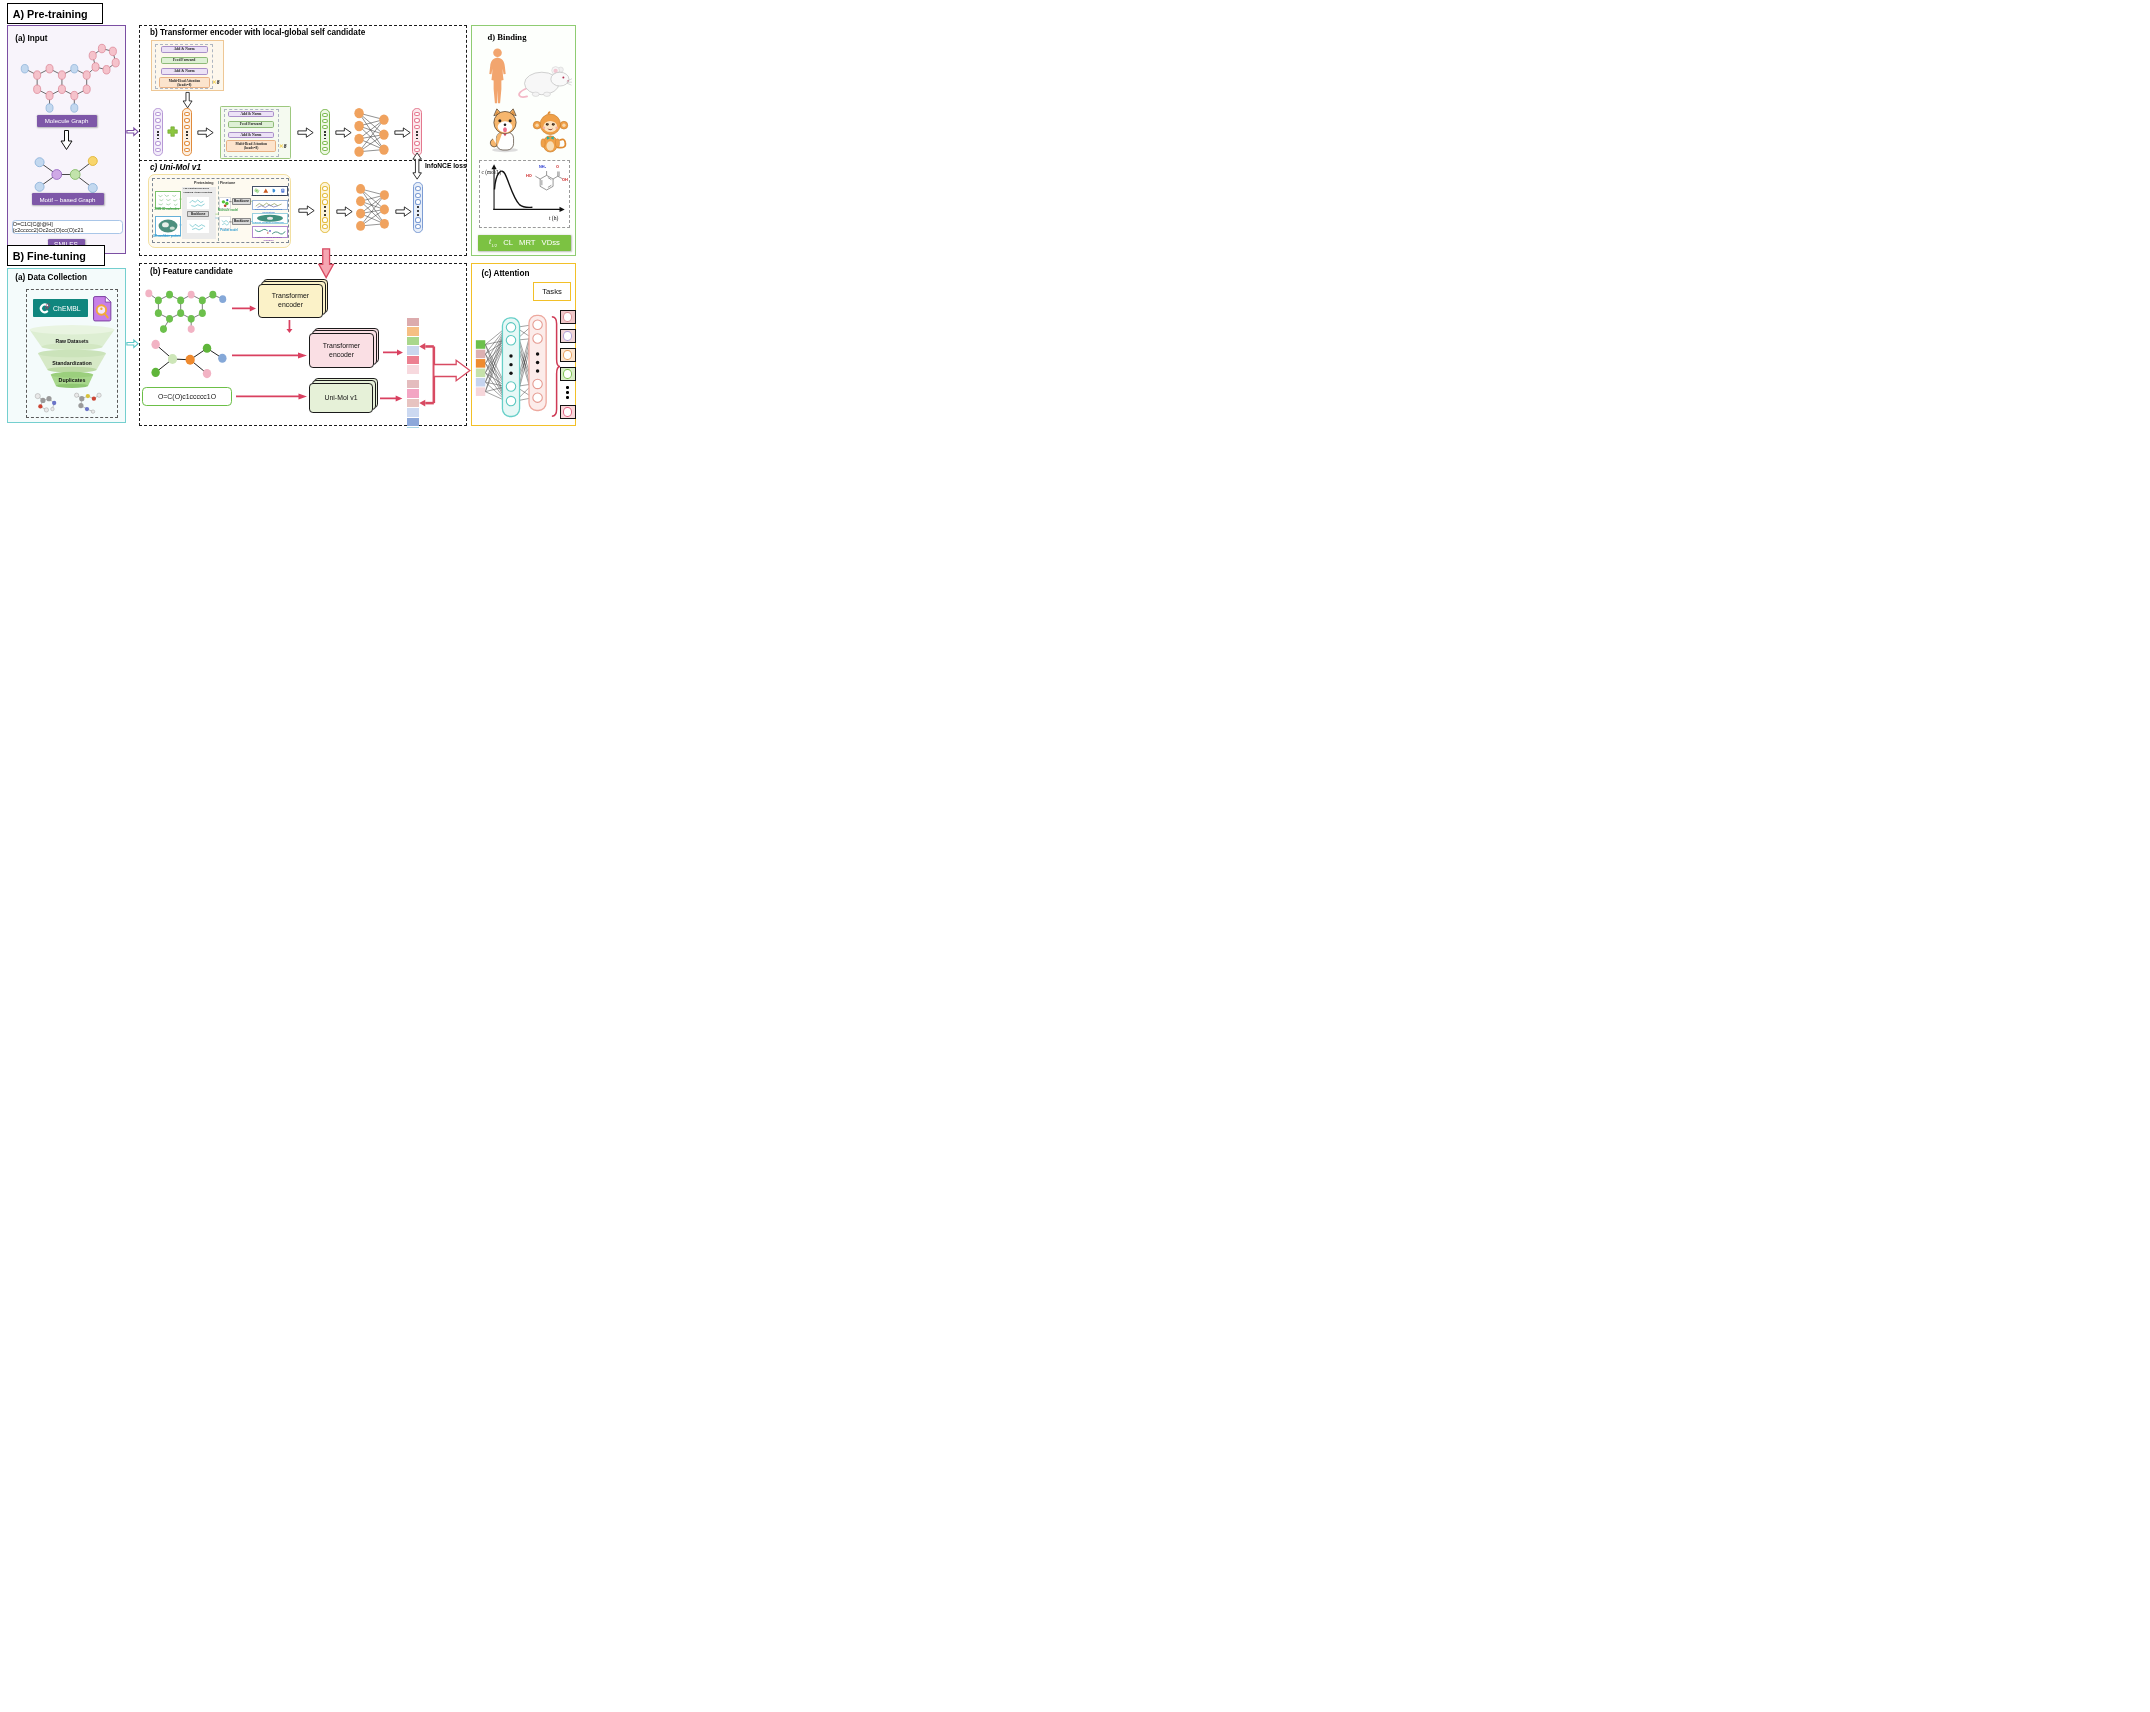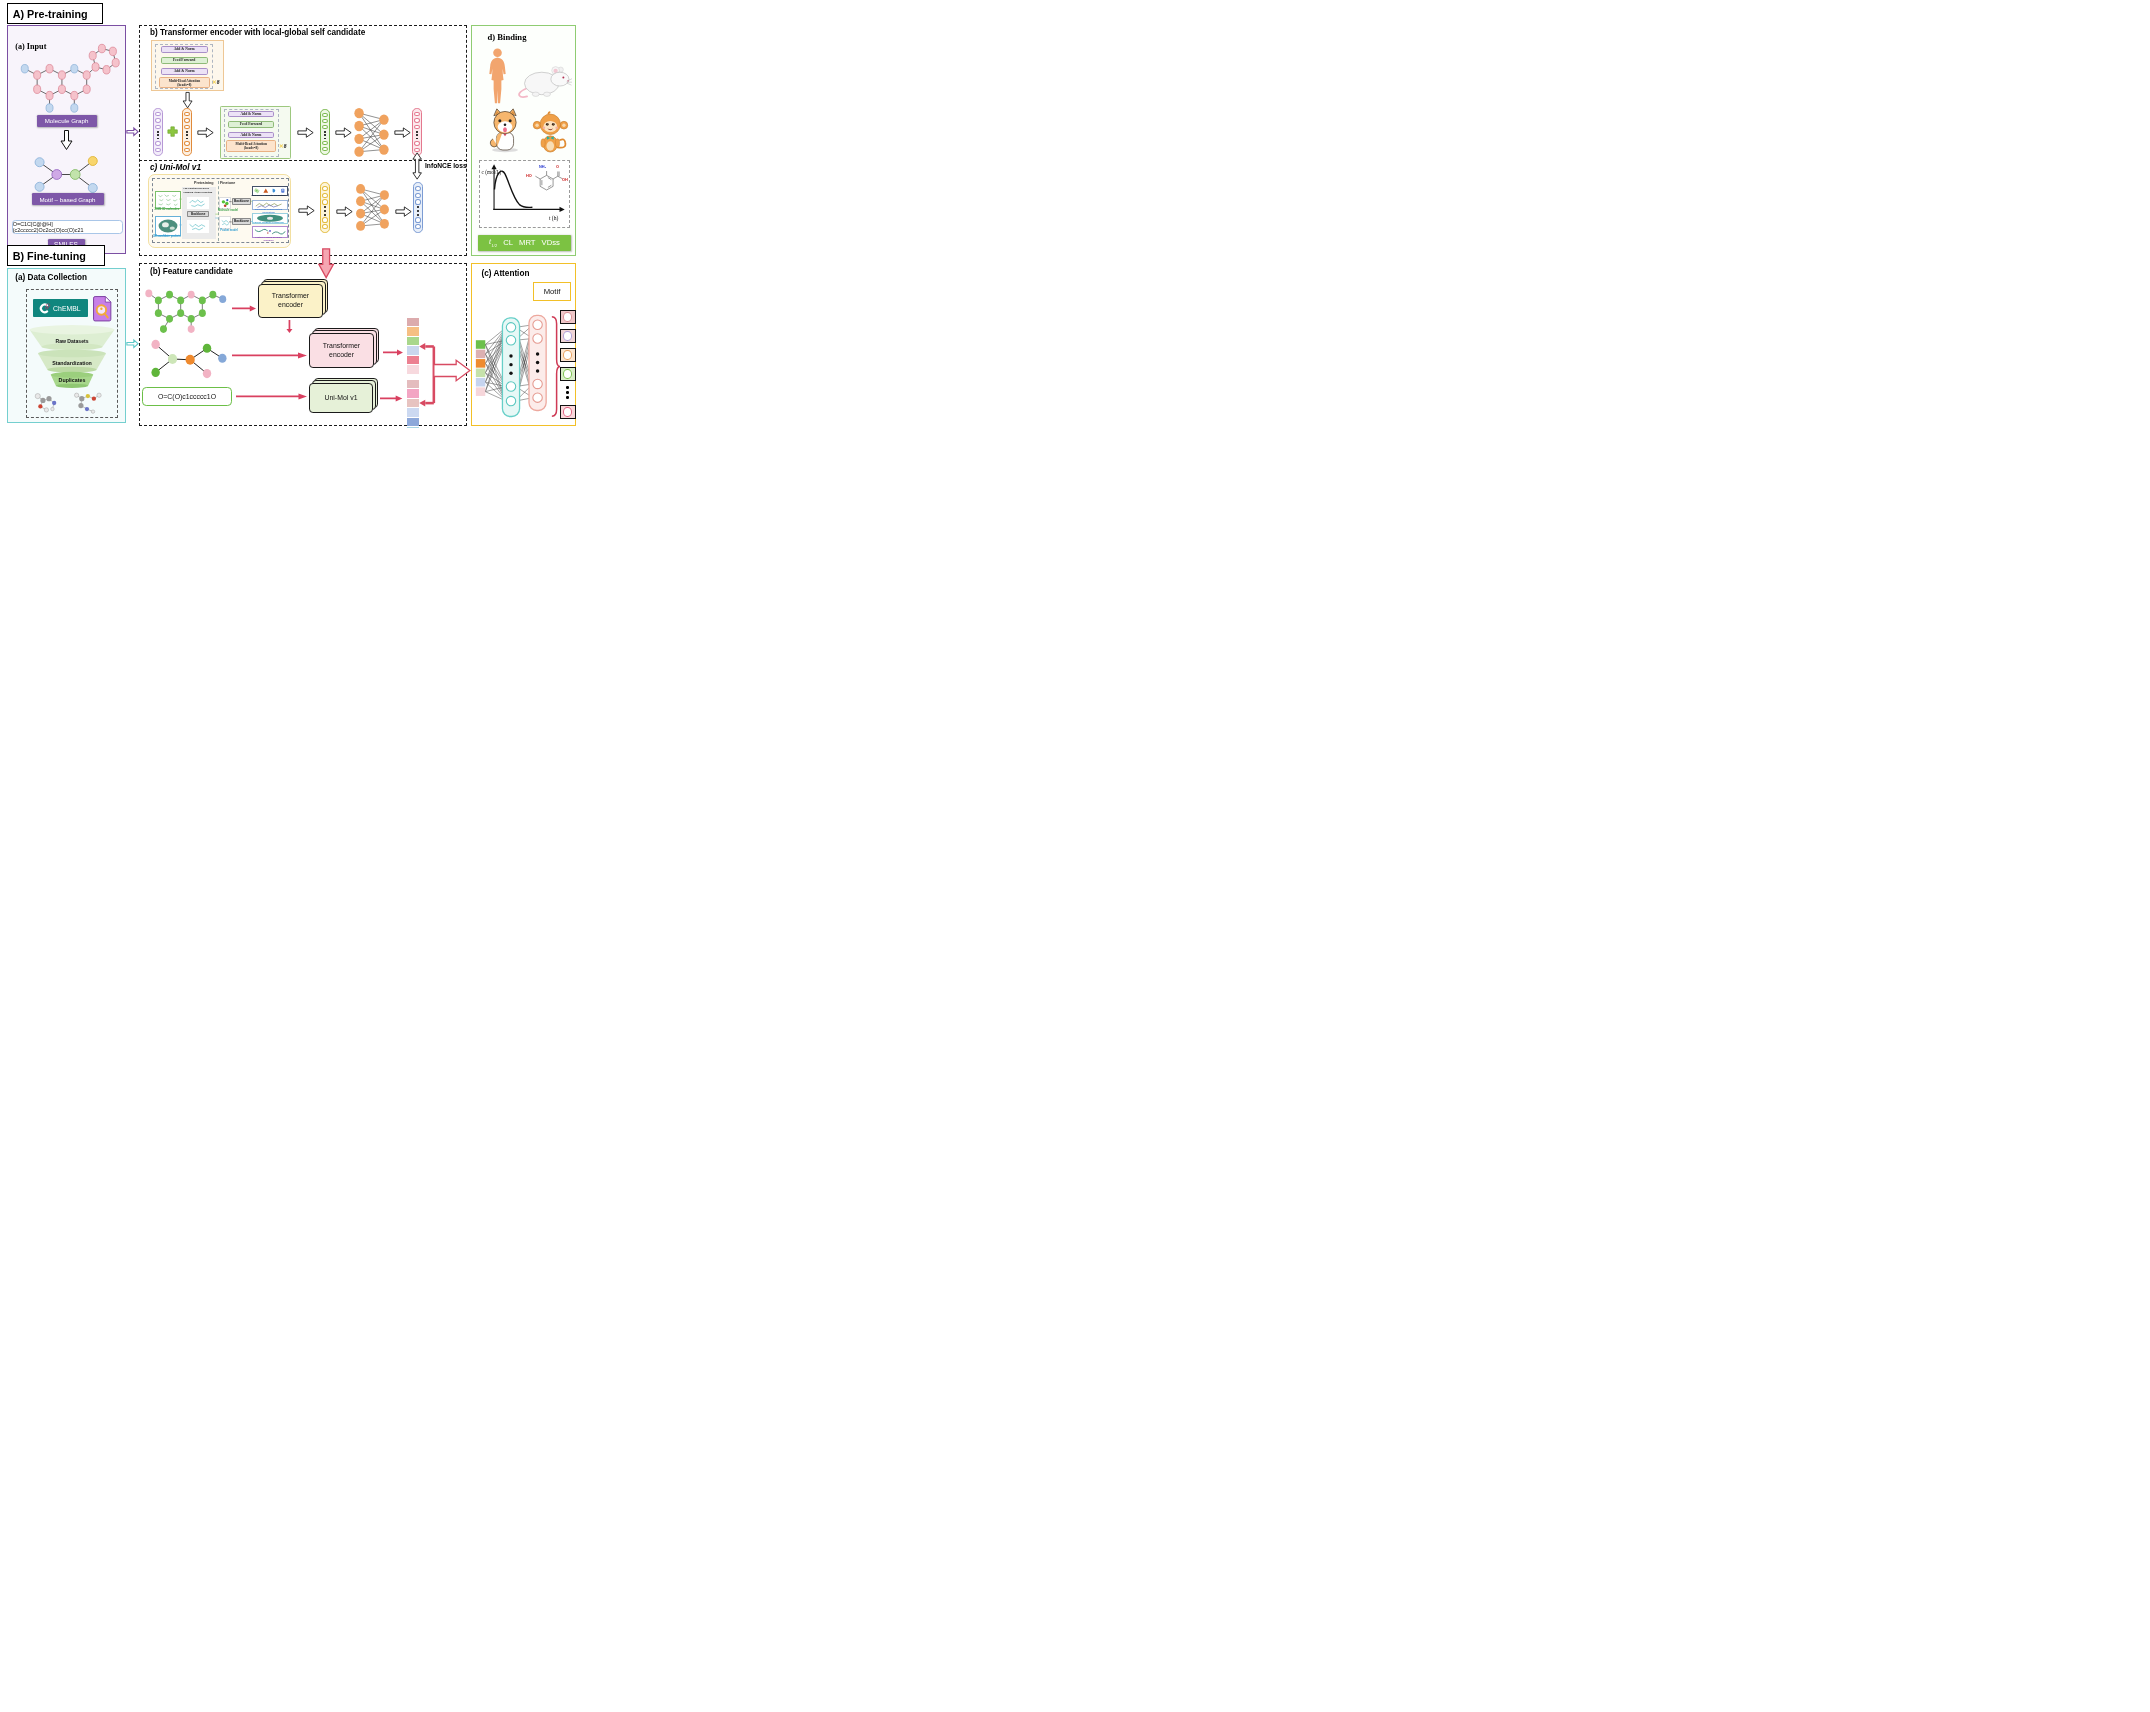--- a/index.html
+++ b/index.html
@@ -30,21 +30,21 @@
 </head>
 <body>
 
 <div id="canvas">
 
   <div class="ab ttl" style="left:6.5px;top:3.4px;width:89px;height:19px;border:1.5px solid #000;display:flex;align-items:center;padding-left:5.2px;font-size:10.8px;">
     <span>A) Pre-training</span>
   </div>
 
   <div class="panel" style="left:6.5px;top:25px;width:119px;height:229px;border:1.1px solid #7b4fa3;background:#f8f4fb;">
-    <div class="ab ttl" style="left:7.7px;top:16px;font-size:8.2px;font-family:Liberation Serif, serif;">(a) Input</div>
+    <div class="ab ttl" style="left:7.7px;top:8px;font-size:8.2px;">(a) Input</div>
 
     <svg class="ab" style="left:10.3px;top:19px;" width="102" height="69" viewBox="0 0 280 195">
       <g stroke="#333" stroke-width="2">
         <line x1="15" y1="67" x2="50" y2="85"></line>
           <line x1="50" y1="85" x2="85" y2="67"></line>
           <line x1="85" y1="67" x2="120" y2="85"></line>
         <line x1="120" y1="85" x2="120" y2="125"></line>
           <line x1="120" y1="125" x2="85" y2="143"></line>
           <line x1="85" y1="143" x2="50" y2="125"></line>
         <line x1="50" y1="125" x2="50" y2="85"></line>
@@ -777,21 +777,21 @@
     <polygon points="14,56 14,72 0,64" fill="#d84a62"></polygon>
     <line x1="34" y1="196" x2="14" y2="196" stroke="#d84a62" stroke-width="6"></line>
     <polygon points="14,188 14,204 0,196" fill="#d84a62"></polygon>
     <polygon points="34,106 86,106 86,96 118,120 86,144 86,134 34,134" fill="#fff" stroke="#d84a62" stroke-width="3"></polygon>
   </svg>
 
   <div class="panel" style="left:471px;top:263px;width:105px;height:163px;border:1.3px solid #f2c028;background:#fff;">
     <div class="ab ttl" style="left:9.5px;top:5.2px;font-size:8.2px;">(c) Attention</div>
 
     <div class="ab" style="left:61px;top:18px;width:38px;height:19px;box-sizing:border-box;border:1.3px solid #f2c028;display:flex;align-items:center;justify-content:center;font-size:7.7px;">
-      <span>Motif</span>
+      <span>Tasks</span>
     </div>
 
     <svg class="ab" style="left:2.6px;top:51px;" width="78" height="107" viewBox="0 0 182 248">
       <g stroke="#3a3a3a" stroke-width="1.1">
         <line x1="24" y1="68" x2="73" y2="28"></line>
           <line x1="24" y1="68" x2="73" y2="58"></line>
           <line x1="24" y1="68" x2="73" y2="166"></line>
           <line x1="24" y1="68" x2="73" y2="200"></line>
         <line x1="24" y1="90" x2="73" y2="28"></line>
           <line x1="24" y1="90" x2="73" y2="58"></line>

